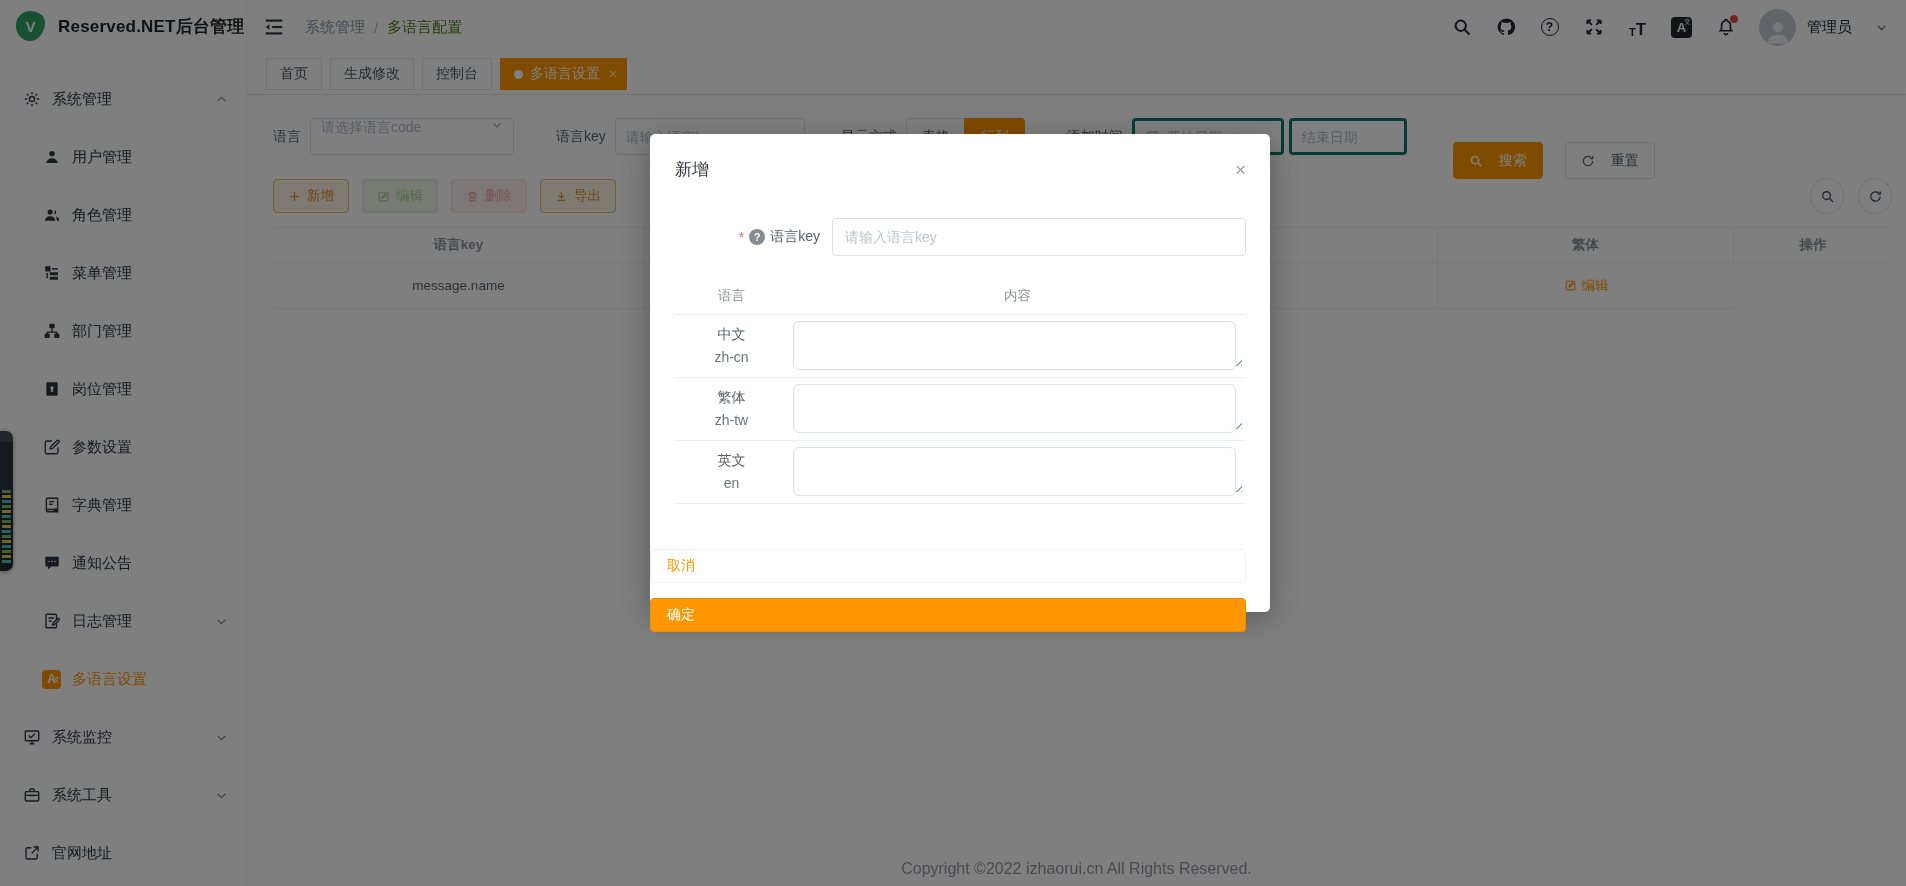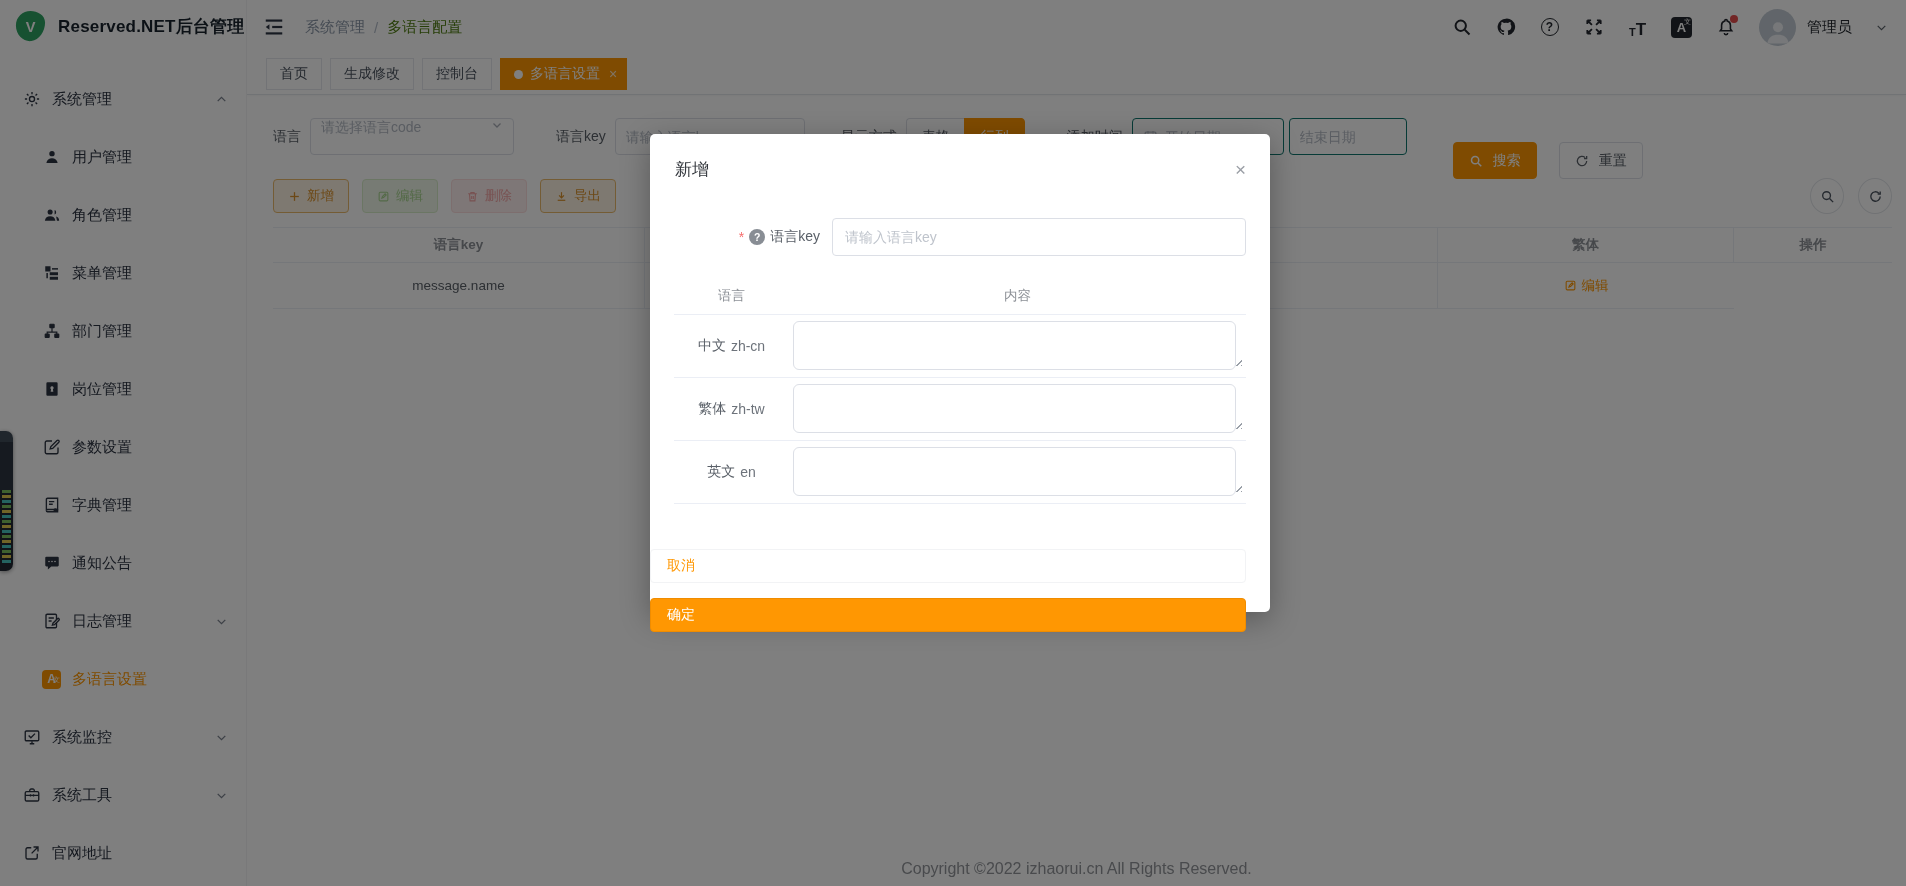--- a/index.html
+++ b/index.html
@@ -73,27 +73,27 @@
   .sel .ph { color:#b4bac4; }
   .sel .sarr { color:#a8adb6; display:flex; } .sel .sarr svg{ width:12px; height:12px; }
   .inp { width:190px; }
   .inp::placeholder { color:#b4bac4; }
   .g2 { margin-left:42px; } .g3 { margin-left:36px; } .g4 { margin-left:42px; }
   .radio-group { display:flex; }
   .rbtn { height:37px; display:flex; align-items:center; padding:0 15px; border:1px solid #dcdfe6; font-size:14px; color:#5a6068; background:#fff; cursor:pointer; }
   .rbtn:first-child { border-radius:4px 0 0 4px; border-right:none; }
   .rbtn:last-child { border-radius:0 4px 4px 0; }
   .rbtn.on { background:#ff9702; border-color:#ff9702; color:#fff; box-shadow:-1px 0 0 0 #ff9702; }
-  .dinp { height:37px; border:1px solid #0f766e; border-radius:4px; background:#fff; display:flex; align-items:center; gap:7px; padding:0 10px; }
+  .dinp { height:37px; border:3px solid #0f766e; border-radius:4px; background:#fff; display:flex; align-items:center; gap:7px; padding:0 10px; }
   .dinp.start { width:152px; margin-right:5px; }
   .dinp.end { width:118px; justify-content:center; }
   .dinp .cal { color:#b4bac4; display:flex; } .dinp .cal svg { width:15px; height:15px; }
   .dinp input { border:none; width:100%; font-size:14px; color:#5a6068; font-family:inherit; background:transparent; }
   .dinp input::placeholder { color:#b4bac4; }
-  .btn { height:37px; display:inline-flex; align-items:center; gap:10px; border-radius:4px; font-size:14px; padding:0 15px; cursor:pointer; border:1px solid transparent; font-family:inherit;margin-top:48px; }
+  .btn { height:37px; display:inline-flex; align-items:center; gap:16px; border-radius:4px; font-size:14px; padding:0 15px; cursor:pointer; border:1px solid transparent; font-family:inherit;margin-top:48px; }
   .btn svg { width:14px; height:14px; }
   .btn-search { background:#ff9702; border-color:#ff9702; color:#fff; margin-left:46px; }
   .btn-reset { background:#fff; border-color:#dcdfe6; color:#5a6068; margin-left:22px; }
 
   .toolbar-row { margin-top:23px; display:flex; align-items:center; }
   .tbtn { height:34px; display:inline-flex; align-items:center; gap:6px; border-radius:4px; font-size:13.5px; padding:0 14px; cursor:pointer; border:1px solid; margin-right:13px; font-family:inherit; }
   .tbtn svg { width:13px; height:13px; }
   .tbtn-add { background:#fdf3e3; border-color:#e9b96a; color:#d9912c; }
   .tbtn-edit { background:#eef6e8; border-color:#d7ecc9; color:#a8d490; }
   .tbtn-del { background:#fdeeee; border-color:#fadcdc; color:#f0a2a2; }
@@ -122,21 +122,21 @@
   .m-form { margin-top:37px; display:flex; align-items:center; }
   .m-label-wrap { width:182px; display:flex; align-items:center; justify-content:flex-end; gap:5px; padding-right:12px; font-size:14px; color:#5a6068; }
   .req { color:#f56c6c; font-size:14px; }
   .help-circle { width:16px; height:16px; border-radius:50%; background:#888d94; color:#fff; font-size:10.5px; font-weight:bold; display:flex; align-items:center; justify-content:center; }
   .m-input { width:414px; height:38px; border:1px solid #dcdfe6; border-radius:4px; font-size:14px; color:#5a6068; padding:0 12px; font-family:inherit; outline:none; }
   .m-input::placeholder { color:#bfc4cc; }
   .m-table { margin:22px 24px 0 24px; }
   .m-trow { display:grid; grid-template-columns:115px 1fr; }
   .m-th { height:37px; display:flex; align-items:center; justify-content:center; font-size:13.5px; color:#8c9096; border-bottom:1px solid #ebeef5; }
   .m-tr { border-bottom:1px solid #ebeef5; padding:6px 0 7px 0; }
-  .m-lang { display:flex; flex-direction:row; align-items:center; justify-content:center; gap:5px; font-size:14px; color:#5a6068; }
+  .m-lang { display:flex; flex-direction:column; align-items:center; justify-content:center; gap:5px; font-size:14px; color:#5a6068; }
   .m-lang .code { color:#6d737b; }
   .ta-wrap { position:relative; padding-left:4px; }
   .ta-wrap textarea { width:443px; height:49px; border:1px solid #dcdfe6; border-radius:6px; resize:none; font-family:inherit; font-size:13px; color:#5a6068; padding:6px 9px; outline:none; display:block; }
   .ta-wrap::after { content:""; position:absolute; right:4px; bottom:4px; width:9px; height:9px;
      background:repeating-linear-gradient(135deg, #9aa0a8 0 1.4px, transparent 1.4px 4px);
      clip-path:polygon(100% 0, 0 100%, 100% 100%); }
   .m-foot { display:flex; justify-content:flex-end; gap:15px; padding:45px 24px 0 0;flex-direction:column; }
   .m-btn { height:34px; border-radius:4px; font-size:14px; padding:0 16px; cursor:pointer; font-family:inherit; display:inline-flex; align-items:center; }
   .m-cancel { background:#fff; border:1px solid #f2f3f5; color:#ff9702; }
   .m-ok { background:#ff9702; border:1px solid #f08c00; color:#fff; }

